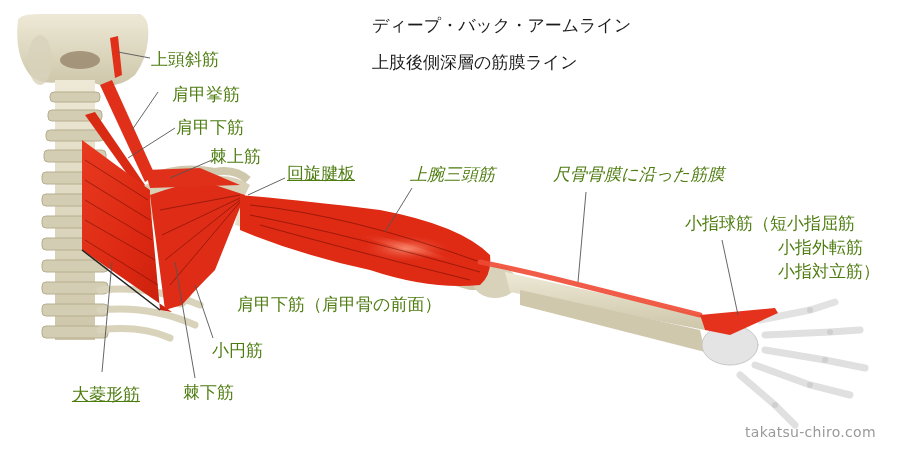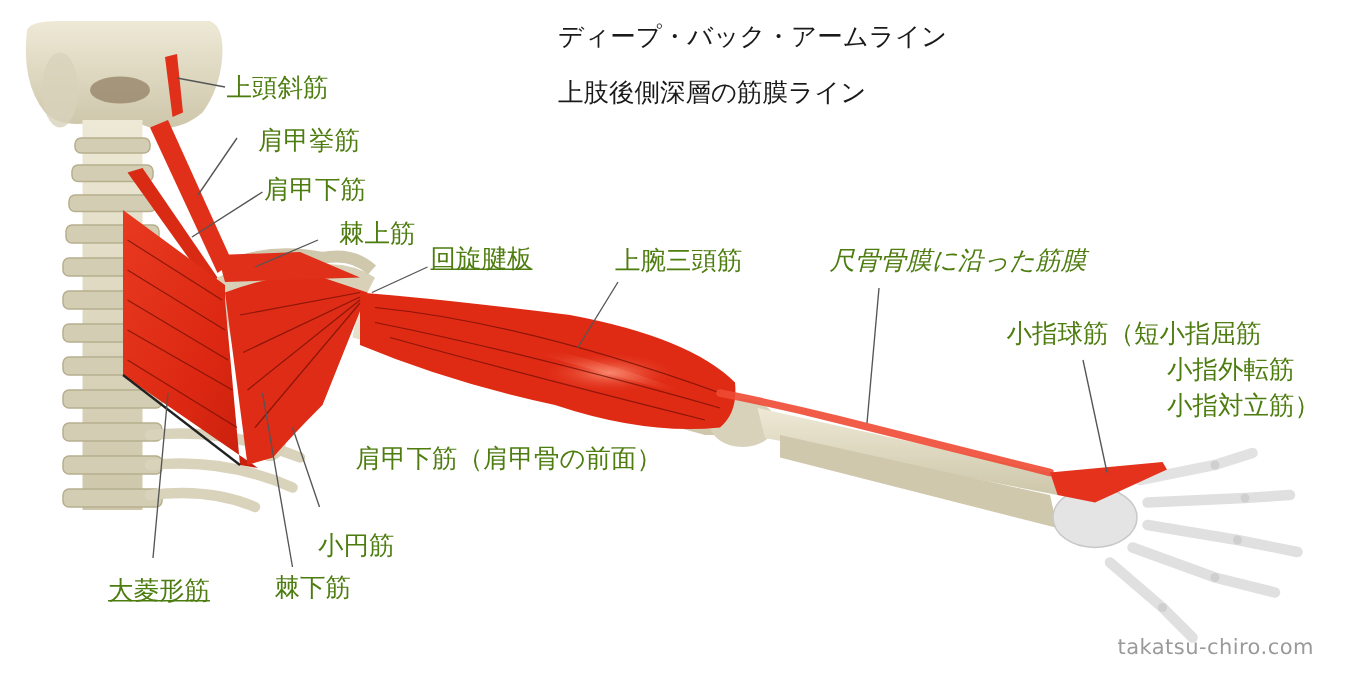--- a/index.html
+++ b/index.html
@@ -144,26 +144,26 @@
       <line x1="195" y1="285" x2="213" y2="338"></line>
     </g>
   </svg>
 
   <div class="title" style="left:372px;top:15px;">ディープ・バック・アームライン</div>
   <div class="title" style="left:372px;top:52px;">上肢後側深層の筋膜ライン</div>
 
   <div class="label" style="left:151px;top:49px;">上頭斜筋</div>
   <div class="label" style="left:172px;top:84px;">肩甲挙筋</div>
   <div class="label" style="left:176px;top:117px;">肩甲下筋</div>
-  <div class="label" style="left:226px;top:146px;">棘上筋</div>
+  <div class="label" style="left:210px;top:146px;">棘上筋</div>
   <div class="label" style="left:287px;top:163px;text-decoration:underline;">回旋腱板</div>
-  <div class="label" style="left:410px;top:164px;">上腕三頭筋</div>
+  <div class="label" style="left:410px;top:164px;font-style:italic;">上腕三頭筋</div>
   <div class="label" style="left:553px;top:164px;font-style:italic;">尺骨骨膜に沿った筋膜</div>
-  <div class="label" style="left:671px;top:213px;">小指球筋（短小指屈筋</div>
+  <div class="label" style="left:685px;top:213px;">小指球筋（短小指屈筋</div>
   <div class="label" style="left:778px;top:261px;">小指対立筋）</div>
   <div class="label" style="left:778px;top:237px;">小指外転筋</div>
-  <div class="label" style="left:237px;top:296px;">肩甲下筋（肩甲骨の前面）</div>
-  <div class="label" style="left:212px;top:340px;margin-top:14px;">小円筋</div>
+  <div class="label" style="left:237px;top:296px;font-family:Liberation Mono, monospace;">肩甲下筋（肩甲骨の前面）</div>
+  <div class="label" style="left:212px;top:340px;">小円筋</div>
   <div class="label" style="left:183px;top:382px;">棘下筋</div>
   <div class="label" style="left:72px;top:384px;text-decoration:underline;">大菱形筋</div>
 
   <div class="watermark" style="left:745px;top:424px;text-align:right;">takatsu-chiro.com</div>
 </div>
 
 </body></html>

